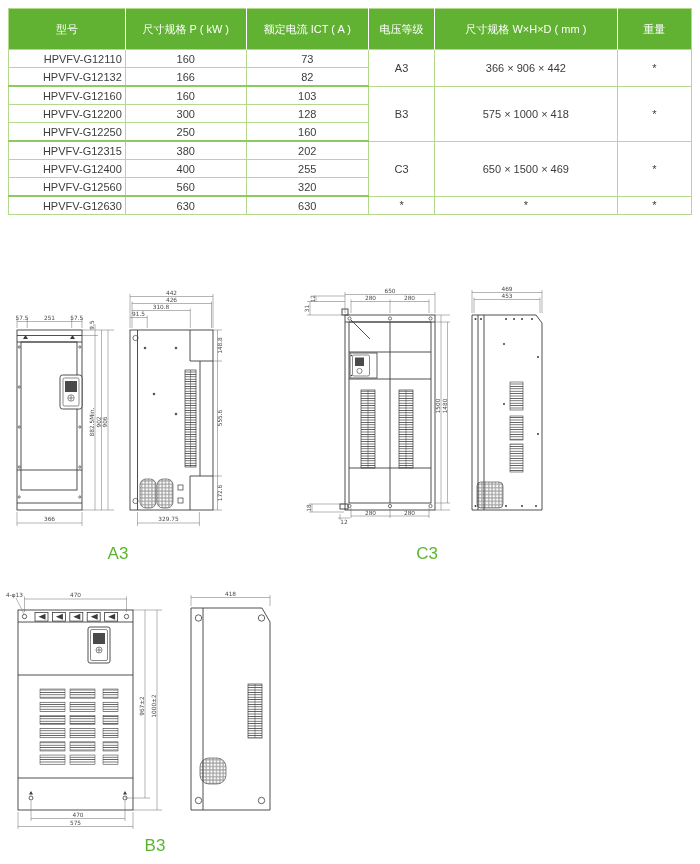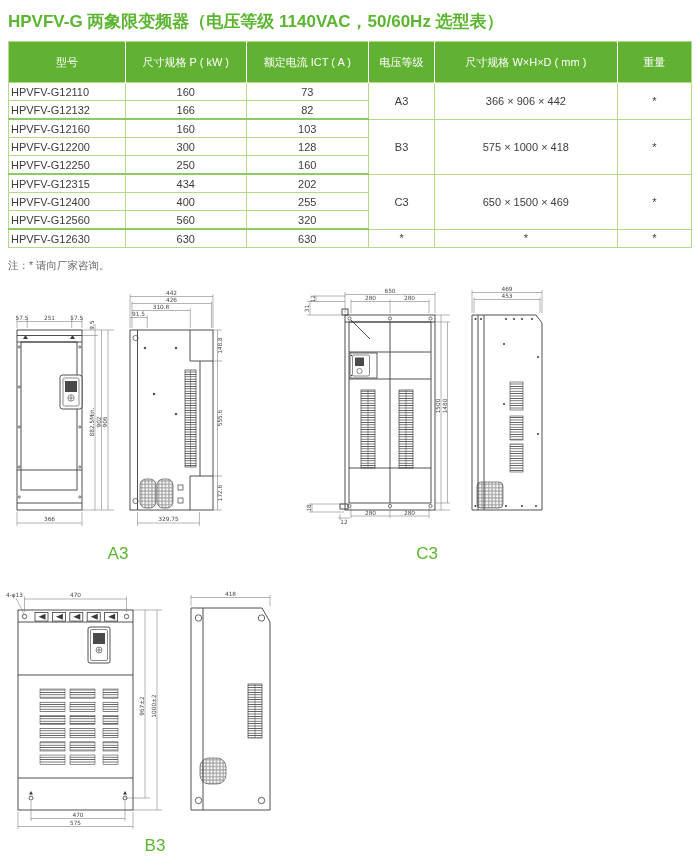--- a/index.html
+++ b/index.html
@@ -6,36 +6,35 @@
   body{width:700px;height:864px;position:relative;background:#fff;overflow:hidden;
        font-family:"Liberation Sans","DejaVu Sans",sans-serif;color:#3c3c3c;}
   .content{padding:8px 8px 0 8px;}
   .page-title{font-size:17px;font-weight:bold;color:#5cb531;margin:2px 0 8px 0;}
   table.sel{width:100%;border-collapse:collapse;table-layout:fixed;}
   table.sel th{background:#61b232;color:#fff;font-size:11px;font-weight:normal;
        height:24px;border-left:1.5px solid #fff;padding:8px 2px;}
   table.sel th:first-child{border-left:none;}
   table.sel td{border:1px solid #b4d98c;font-size:11px;height:17px;text-align:center;
        padding:0 3px;color:#3c3c3c;background:#fff;}
-  table.sel td.model{text-align:left;padding-left:2px;}
+  table.sel td.model{text-align:right;padding-left:2px;}
   table.sel{border:1px solid #b4d98c;}
   tr.grp-end td{border-bottom:2px solid #8fca60;margin-top:28px;}
   .note{font-size:10.5px;color:#666;margin-top:11px;}
   .drawings{position:absolute;left:0;top:278px;width:700px;height:586px;}
   .drw{position:absolute;}
   .view{fill:none;stroke:#3c3c3c;stroke-width:0.9;}
   .dim{fill:none;stroke:#6a6a6a;stroke-width:0.5;}
   .dt{font:5.8px "DejaVu Sans",sans-serif;fill:#4a4a4a;}
   .drw-label{position:absolute;color:#5cb531;font-size:17px;text-align:center;}
 </style>
 </head>
 <body>
 
 <div class="content">
-  <div class="page-title">HPVFV-G 两象限变频器（电压等级 1140VAC，50/60Hz 选型表）</div>
 
   <table class="sel">
     <colgroup>
       <col style="width:17.1%">
         <col style="width:17.7%">
         <col style="width:17.9%">
       <col style="width:9.7%">
         <col style="width:26.7%">
         <col style="width:10.9%">
     </colgroup>
@@ -76,21 +75,21 @@
         <td>300</td>
         <td>128</td>
       </tr>
       <tr class="grp-end">
         <td class="model">HPVFV-G12250</td>
         <td>250</td>
         <td>160</td>
       </tr>
       <tr>
         <td class="model">HPVFV-G12315</td>
-        <td>434</td>
+        <td>380</td>
         <td>202</td>
         <td rowspan="3">C3</td>
         <td rowspan="3">650 × 1500 × 469</td>
         <td rowspan="3">*</td>
       </tr>
       <tr>
         <td class="model">HPVFV-G12400</td>
         <td>400</td>
         <td>255</td>
       </tr>
@@ -103,21 +102,20 @@
         <td class="model">HPVFV-G12630</td>
         <td>630</td>
         <td>630</td>
         <td>*</td>
         <td>*</td>
         <td>*</td>
       </tr>
     </tbody>
   </table>
 
-  <div class="note">注：* 请向厂家咨询。</div>
 </div>
 
 <div class="drawings">
 
   <svg class="drw" style="left:4px;top:4px;" width="250" height="262" viewBox="0 0 250 262">
     <defs>
       <pattern id="hA" width="4" height="2.4" patternUnits="userSpaceOnUse">
         <line x1="0" y1="1.2" x2="4" y2="1.2" stroke="#3c3c3c" stroke-width="0.8"></line>
       </pattern>
       <pattern id="dA" width="3.4" height="3.4" patternUnits="userSpaceOnUse">

